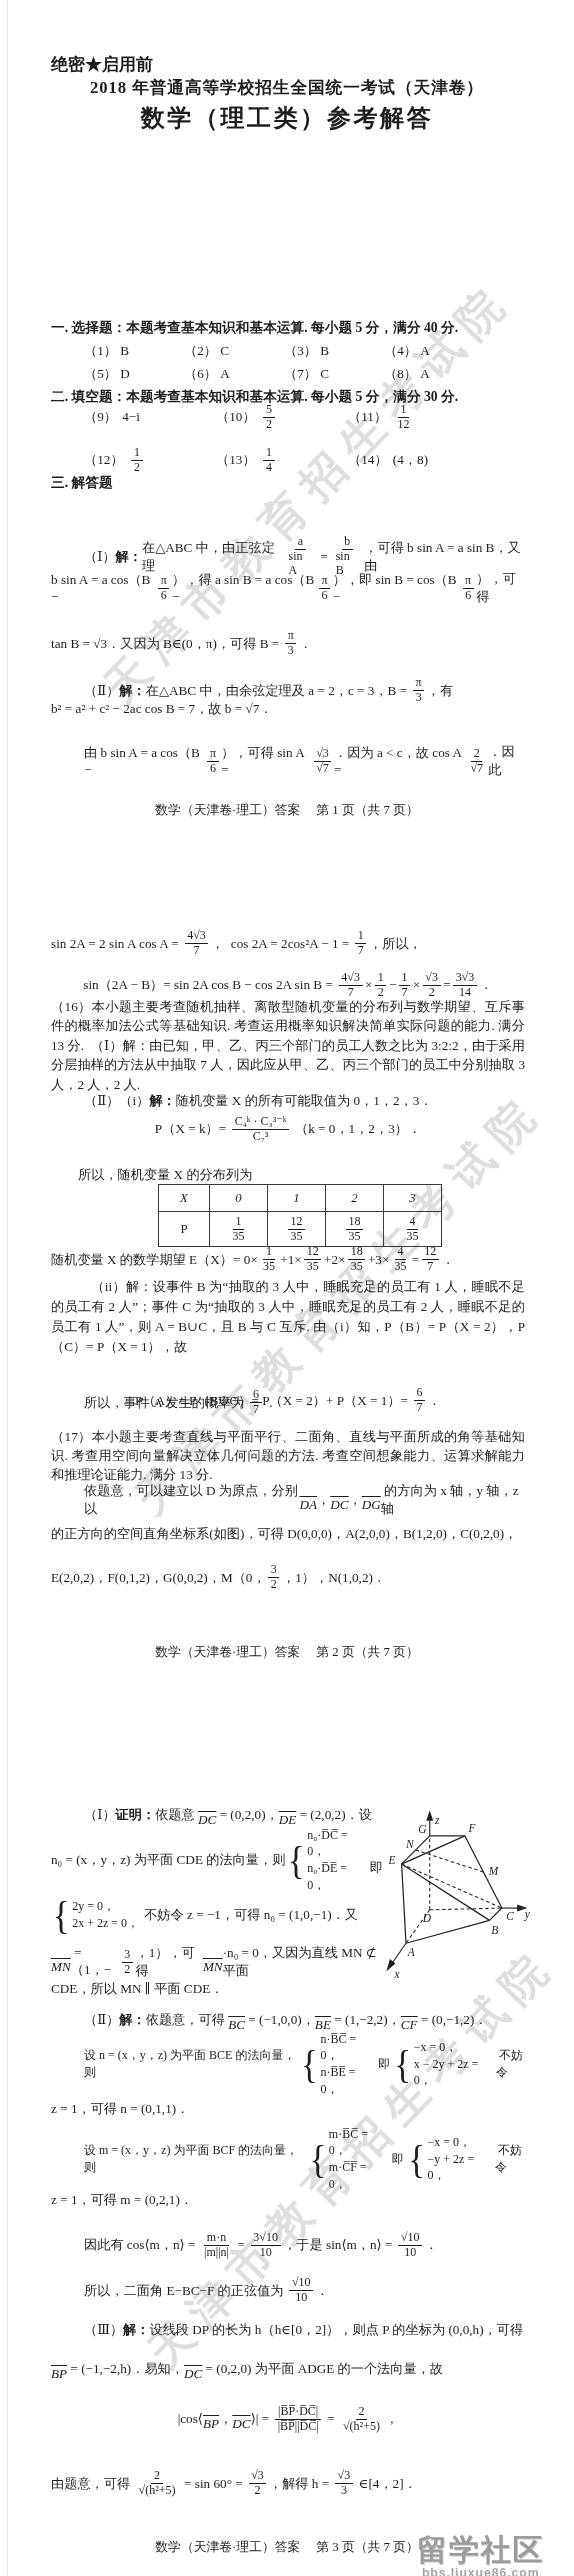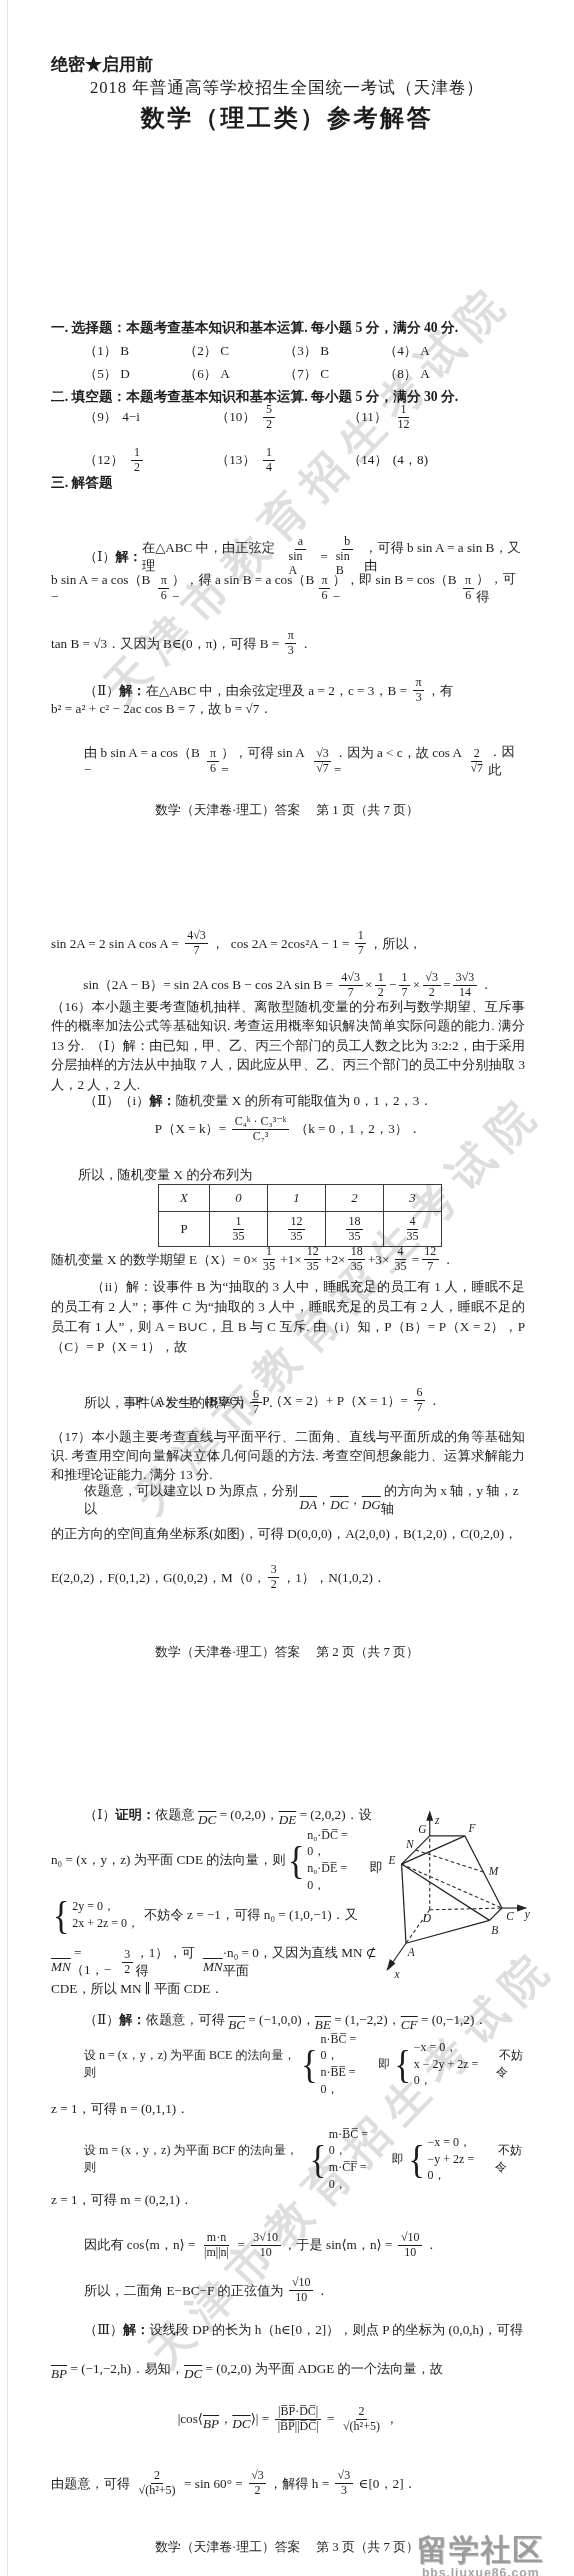--- a/index.html
+++ b/index.html
@@ -2,21 +2,21 @@
 <html style="font-size:14px"><head>
 <meta charset="utf-8">
 <style>
   html,body{margin:0;padding:0;background:#fff;}
   #page{position:relative;width:574px;height:2576px;background:#ffffff;overflow:hidden;
         font-family:"Liberation Serif","DejaVu Serif",serif;color:#1d1d1d;}
   .edge{position:absolute;left:7px;top:0;width:0.9px;height:100%;background:#e3e3e3;}
   .abs{position:absolute;}
   .center{left:0;width:574px;text-align:center;}
   .secrecy{font-size:17px;font-weight:bold;}
-  .exam-title{font-size:16.7px;font-weight:normal;letter-spacing:0.9px;}
+  .exam-title{font-size:16.7px;font-weight:bold;letter-spacing:0.9px;}
   .subject-title{font-size:24px;font-weight:bold;letter-spacing:2.6px;}
   .sec-h{font-size:13.7px;font-weight:bold;left:51px;width:493px;}
   .row{left:0;width:574px;font-size:13.2px;}
   .c-item{display:inline-block;width:100px;margin-left:0;}
   .c-item:first-child{margin-left:84px;font-family:Liberation Serif, serif;}
   .f-item{display:inline-flex;align-items:center;width:132px;vertical-align:middle;}
   .f-item:first-child{margin-left:84px;}
   .f-item .no{margin-right:5.3px;}
   .para{left:51px;width:474px;font-size:13.2px;line-height:19.4px;text-align:justify;}
   .line{left:51px;width:474px;font-size:13.2px;display:flex;align-items:center;}
@@ -406,21 +406,21 @@
       <span class="frac"><span class="num">2</span><span class="den">√(h²+5)</span></span>
       <span>，</span>
     </div>
   <div class="abs line" style="top:2463px;height:41px;">
       <span>由题意，可得 </span>
       <span class="frac"><span class="num">2</span><span class="den">√(h²+5)</span></span>
       <span> = sin 60° = </span>
       <span class="frac"><span class="num">√3</span><span class="den">2</span></span>
       <span>，解得 h = </span>
       <span class="frac"><span class="num">√3</span><span class="den">3</span></span>
-      <span> ∈[0，2]．</span>
+      <span> ∈[4，2]．</span>
     </div>
   <div class="abs footer" style="top:2539px;">数学（天津卷·理工）答案　 第 3 页（共 7 页）</div>
 
   <div class="sitelogo">
     <div class="big">留学社区</div>
     <div class="url">bbs.liuxue86.com</div>
   </div>
 </div>
 
 

